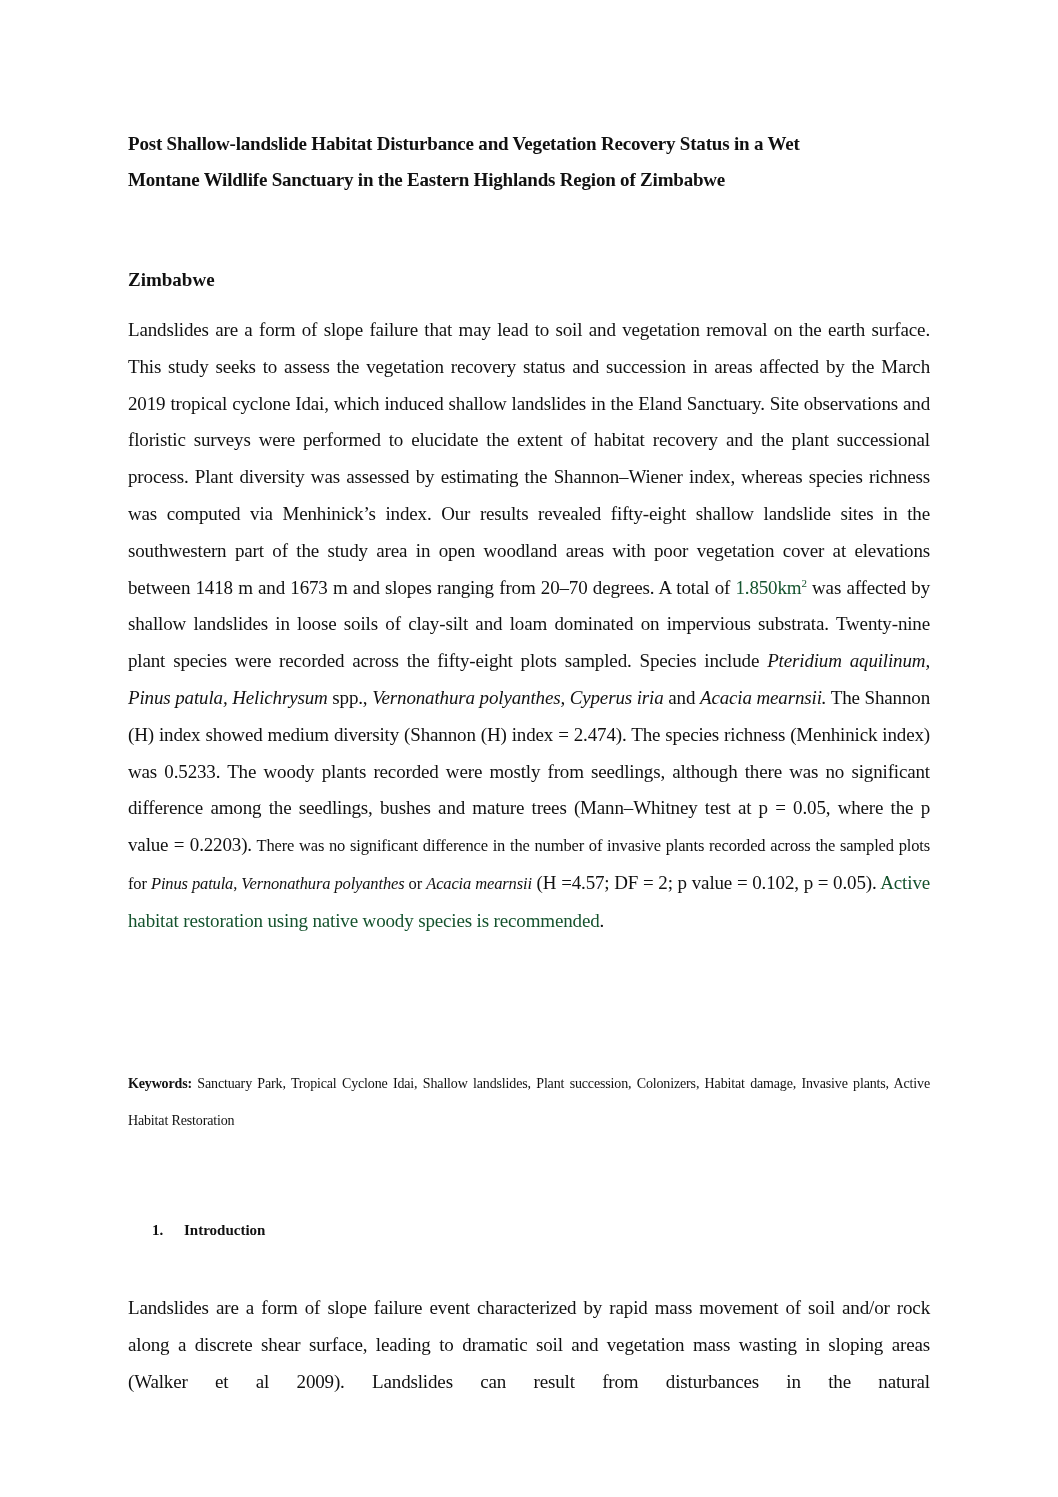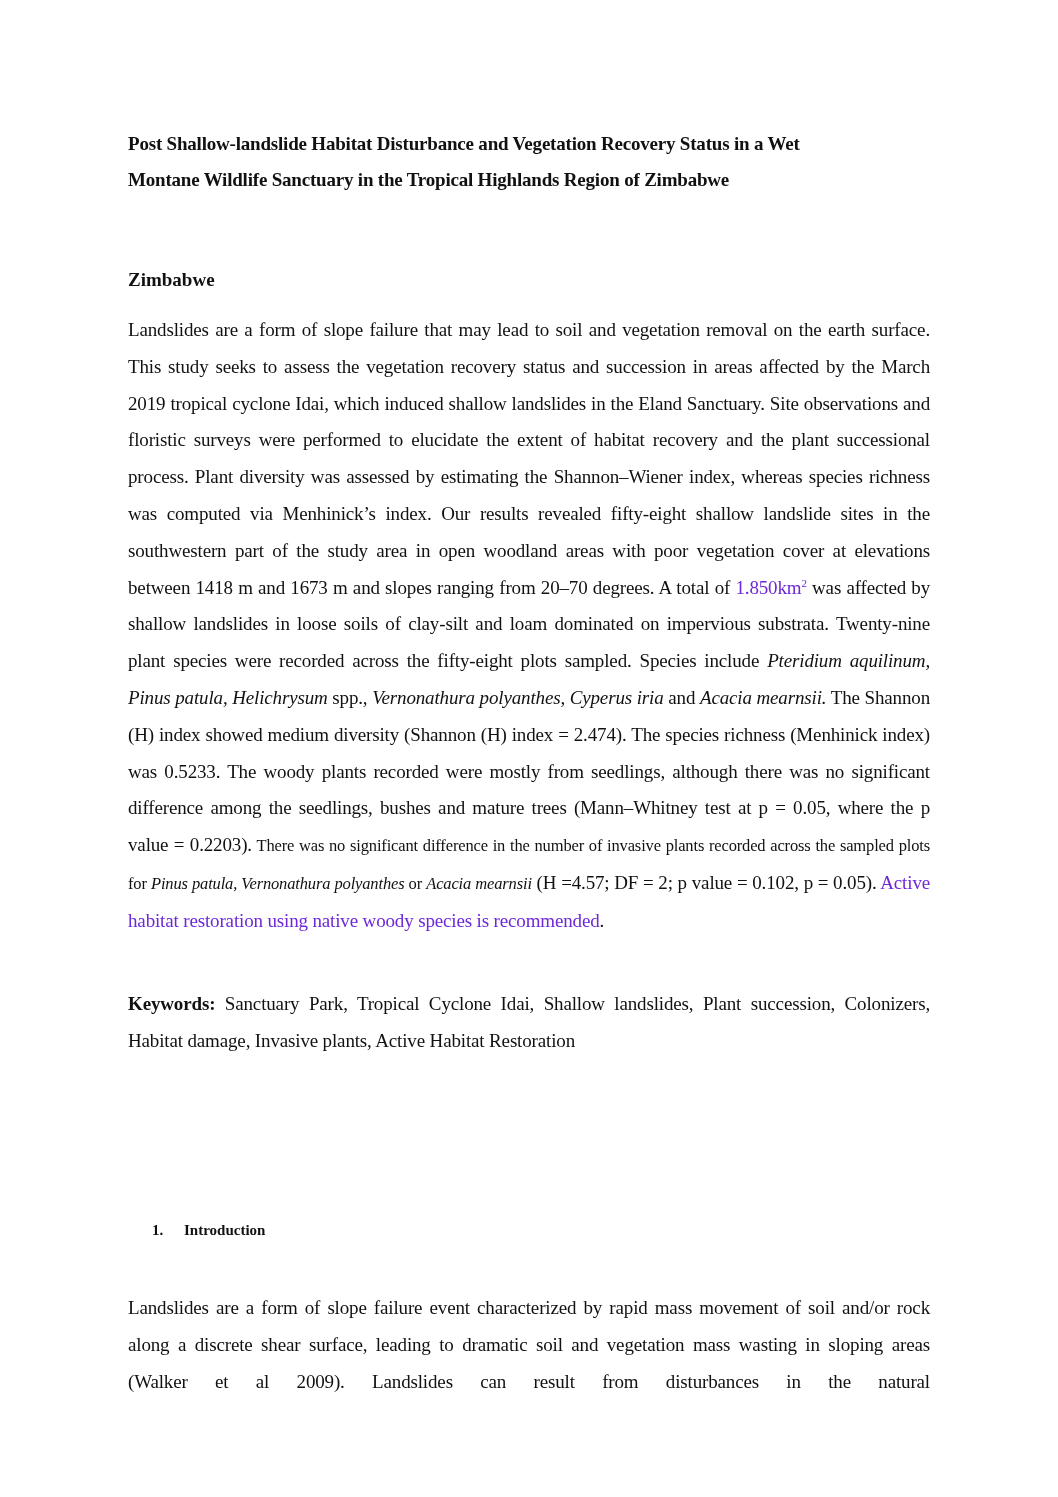--- a/index.html
+++ b/index.html
@@ -6,40 +6,40 @@
   body { width: 1058px; height: 1497px; position: relative; overflow: hidden;
          font-family: "Liberation Serif", "DejaVu Serif", serif; color: #111111; }
   .page { position: absolute; left: 0; top: 0; width: 1058px; height: 1276px; background: #fff; }
   .title { position: absolute; left: 128px; top: 126px; width: 800px;
            font-weight: bold; font-size: 19px; line-height: 36px; letter-spacing: -0.2px; }
   .abstract-heading { position: absolute; left: 128px; top: 266px;
                       font-weight: bold; font-size: 19px; line-height: 28px; }
   .abstract-body { position: absolute; left: 128px; top: 312px; width: 802px;
                    font-size: 19px; line-height: 36.8px; text-align: justify; letter-spacing: -0.15px; }
   .small { font-size: 16.5px; margin-top: 40px; }
-  .red { color: #6d28d9; }
+  .red { color: #14532d; }
   sup { font-size: 11px; line-height: 0; vertical-align: super; }
-  .keywords { position: absolute; left: 128px; top: 986px; width: 802px;
-              font-size: 19px; line-height: 36.8px; text-align: justify; letter-spacing: -0.15px; }
+  .keywords { position: absolute; left: 128px; top: 1066px; width: 802px;
+              font-size: 14px; line-height: 36.8px; text-align: justify; letter-spacing: -0.15px; }
   .keywords b { font-weight: bold; }
   .section-heading { position: absolute; left: 152px; top: 1216px;
                      font-weight: bold; font-size: 15px; line-height: 28px; }
   .section-heading .num { display: inline-block; width: 32px; }
   .intro-body { position: absolute; left: 128px; top: 1250px; width: 802px;
                 font-size: 19px; line-height: 36.8px; text-align: justify; letter-spacing: -0.15px; margin-top: 40px; }
   .justify-last { text-align-last: justify; }
 </style>
 </head>
 <body>
 
 <div class="page">
 
   <div class="title">
     <div>Post Shallow-landslide Habitat Disturbance and Vegetation Recovery Status in a Wet</div>
-    <div>Montane Wildlife Sanctuary in the Tropical Highlands Region of Zimbabwe</div>
+    <div>Montane Wildlife Sanctuary in the Eastern Highlands Region of Zimbabwe</div>
   </div>
 
   <div class="abstract-heading">Zimbabwe</div>
 
   <div class="abstract-body"><span>Landslides are a form of slope failure that may lead to soil and vegetation removal on the earth surface. This study seeks to assess the vegetation recovery status and succession in areas affected by the March 2019 tropical cyclone Idai, which induced shallow landslides in the Eland Sanctuary. Site observations and floristic surveys were performed to elucidate the extent of habitat recovery and the plant successional process. Plant diversity was assessed by estimating the Shannon–Wiener index, whereas species richness was computed via Menhinick’s index. Our results revealed fifty-eight shallow landslide sites in the southwestern part of the study area in open woodland areas with poor vegetation cover at elevations between 1418 m and 1673 m and slopes ranging from 20–70 degrees. A total of </span><span class="red"><span>1.850km</span><sup>2</sup></span><span> was affected by shallow landslides in loose soils of clay-silt and loam dominated on impervious substrata. Twenty-nine plant species were recorded across the fifty-eight plots sampled. Species include </span><i>Pteridium aquilinum, Pinus patula, Helichrysum</i><span> spp.,</span><i> Vernonathura polyanthes, Cyperus iria</i><span> and </span><i>Acacia mearnsii.</i><span> The Shannon (H) index showed medium diversity (Shannon (H) index = 2.474). The species richness (Menhinick index) was 0.5233. The woody plants recorded were mostly from seedlings, although there was no significant difference among the seedlings, bushes and mature trees (Mann–Whitney test at p = 0.05, where the p value = 0.2203).</span><span class="small"><span> There was no significant difference in the number of invasive plants recorded across the sampled plots for </span><i>Pinus patula</i><span>, </span><i>Vernonathura polyanthes</i><span> or </span><i>Acacia mearnsii</i></span><span> (H =4.57; DF = 2; p value = 0.102, p = 0.05). </span><span class="red">Active habitat restoration using native woody species is recommended</span><span>.</span></div>
 
   <div class="keywords"><b>Keywords:</b><span> Sanctuary Park, Tropical Cyclone Idai, Shallow landslides, Plant succession, Colonizers, Habitat damage, Invasive plants, Active Habitat Restoration</span></div>
 
   <div class="section-heading"><span class="num">1.</span><span>Introduction</span></div>
 

